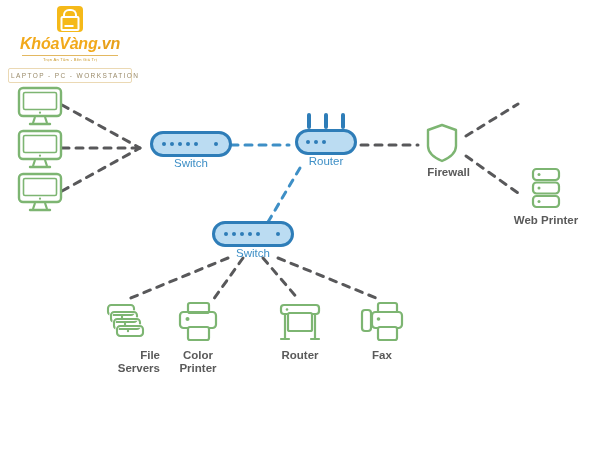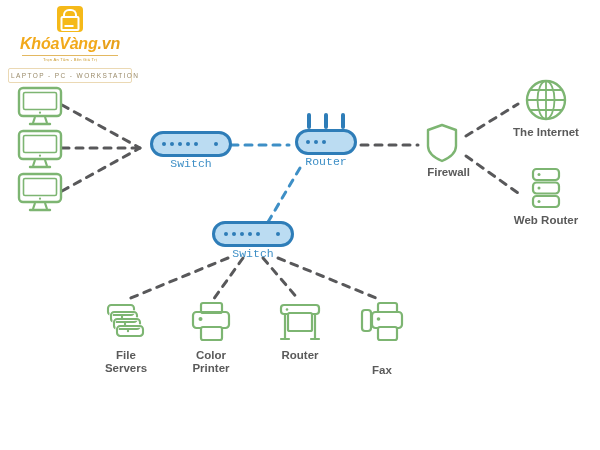--- a/index.html
+++ b/index.html
@@ -51,21 +51,21 @@
   }
 
   
   #links{position:absolute;left:0;top:0;width:600px;height:450px;}
 
   
   .node{position:absolute;text-align:center;}
   .node .label{
     font-size:11.5px;line-height:13px;white-space:pre-line;
   }
-  .lbl-blue{color:#3E8FC6;font-size:13px;font-family:Liberation Mono, monospace;}
+  .lbl-blue{color:#3E8FC6;font-size:13px;}
   .lbl-gray{color:#5A5A5A;font-weight:bold;}
 
   
   .switch-body{
     width:82px;height:26px;margin:0 auto;
     border:3px solid #2E7DB8;border-radius:14px;
     background:#BBDCF2;
     display:flex;align-items:center;
     box-sizing:border-box;
     position:relative;
@@ -198,41 +198,31 @@
     <div class="label lbl-blue">Router</div>
   </div>
 
   <div class="node" style="left:414px;top:122px;width:56px;">
     <svg class="gicon" width="36" height="42" viewBox="0 0 36 42">
       <path d="M 18,3 L 32,8 L 32,24 Q 32,33 18,39 Q 4,33 4,24 L 4,8 Z" fill="none" stroke="#7DB572" stroke-width="2.4" stroke-linejoin="round"></path>
     </svg>
     <div class="label lbl-gray" style="margin-top:2px;text-align:right;">Firewall</div>
   </div>
 
-  <div class="node" style="left:498px;top:78px;width:96px;">
-    <svg class="gicon" width="44" height="44" viewBox="0 0 44 44">
-      <circle cx="22" cy="22" r="19" fill="none" stroke="#7DB572" stroke-width="2.4"></circle>
-      <ellipse cx="22" cy="22" rx="8.5" ry="19" fill="none" stroke="#7DB572" stroke-width="1.8"></ellipse>
-      <path d="M 3,22 L 41,22" stroke="#7DB572" stroke-width="1.8"></path>
-      <path d="M 6.2,12 L 37.8,12 M 6.2,32 L 37.8,32" stroke="#7DB572" stroke-width="1.8"></path>
-      <path d="M 22,3 L 22,41" stroke="#7DB572" stroke-width="1.8"></path>
-    </svg>
-    <div class="label lbl-gray" style="margin-top:4px;">The Internet</div>
-  </div>
 
   <div class="node" style="left:498px;top:166px;width:96px;">
     <svg class="gicon" width="38" height="44" viewBox="0 0 38 44">
       <rect x="6" y="3" width="26" height="11" rx="3.5" fill="none" stroke="#7DB572" stroke-width="2.2"></rect>
       <rect x="6" y="16.5" width="26" height="11" rx="3.5" fill="none" stroke="#7DB572" stroke-width="2.2"></rect>
       <rect x="6" y="30" width="26" height="11" rx="3.5" fill="none" stroke="#7DB572" stroke-width="2.2"></rect>
       <circle cx="12" cy="8.5" r="1.5" fill="#7DB572"></circle>
       <circle cx="12" cy="22" r="1.5" fill="#7DB572"></circle>
       <circle cx="12" cy="35.5" r="1.5" fill="#7DB572"></circle>
     </svg>
-    <div class="label lbl-gray" style="margin-top:4px;">Web Router</div>
+    <div class="label lbl-gray" style="margin-top:4px;">Web Printer</div>
   </div>
 
   <div class="node" style="left:208px;top:221px;width:90px;">
     <div class="switch-body">
       <span class="dots">
           <i></i>
           <i></i>
           <i></i>
           <i></i>
           <i></i>
@@ -248,25 +238,25 @@
       <rect x="8" y="12" width="26" height="10" rx="3.2" fill="none" stroke="#fff" stroke-width="3.6"></rect>
       <rect x="8" y="12" width="26" height="10" rx="3.2" fill="none" stroke="#7DB572" stroke-width="2.1"></rect>
       <rect x="11" y="19" width="26" height="10" rx="3.2" fill="none" stroke="#fff" stroke-width="3.6"></rect>
       <rect x="11" y="19" width="26" height="10" rx="3.2" fill="none" stroke="#7DB572" stroke-width="2.1"></rect>
       <rect x="14" y="26" width="26" height="10" rx="3.2" fill="none" stroke="#fff" stroke-width="3.6"></rect>
       <rect x="14" y="26" width="26" height="10" rx="3.2" fill="none" stroke="#7DB572" stroke-width="2.1"></rect>
       <circle cx="19" cy="17" r="1.2" fill="#7DB572"></circle>
       <circle cx="22" cy="24" r="1.2" fill="#7DB572"></circle>
       <circle cx="25" cy="31" r="1.2" fill="#7DB572"></circle>
     </svg>
-    <div class="label lbl-gray" style="margin-top:3px;">File
+    <div class="label lbl-gray" style="margin-top:3px;text-align:right;">File
 Servers</div>
   </div>
 
-  <div class="node" style="left:177px;top:300px;width:68px;">
+  <div class="node" style="left:164px;top:300px;width:68px;">
     <svg class="gicon" width="46" height="46" viewBox="0 0 46 46">
       <rect x="13" y="3" width="21" height="10" rx="2" fill="none" stroke="#7DB572" stroke-width="2.2"></rect>
       <rect x="5" y="12" width="36" height="16" rx="3.5" fill="none" stroke="#7DB572" stroke-width="2.2"></rect>
       <circle cx="12.5" cy="19" r="2" fill="#7DB572"></circle>
       <rect x="13" y="27" width="21" height="13" rx="2" fill="#fff" stroke="#7DB572" stroke-width="2.2"></rect>
     </svg>
     <div class="label lbl-gray" style="margin-top:3px;">Color
 Printer</div>
   </div>
 
@@ -282,16 +272,16 @@
   </div>
 
   <div class="node" style="left:348px;top:300px;width:68px;">
     <svg class="gicon" width="46" height="46" viewBox="0 0 46 46">
       <rect x="3" y="10" width="9" height="21" rx="3" fill="none" stroke="#7DB572" stroke-width="2.2"></rect>
       <rect x="19" y="3" width="19" height="10" rx="2" fill="none" stroke="#7DB572" stroke-width="2.2"></rect>
       <rect x="13" y="12" width="30" height="16" rx="3.5" fill="#fff" stroke="#7DB572" stroke-width="2.2"></rect>
       <circle cx="19.5" cy="19" r="1.8" fill="#7DB572"></circle>
       <rect x="19" y="27" width="19" height="13" rx="2" fill="#fff" stroke="#7DB572" stroke-width="2.2"></rect>
     </svg>
-    <div class="label lbl-gray" style="margin-top:18px;">Fax</div>
+    <div class="label lbl-gray" style="margin-top:3px;">Fax</div>
   </div>
 
 </div>
 
 </body></html>

